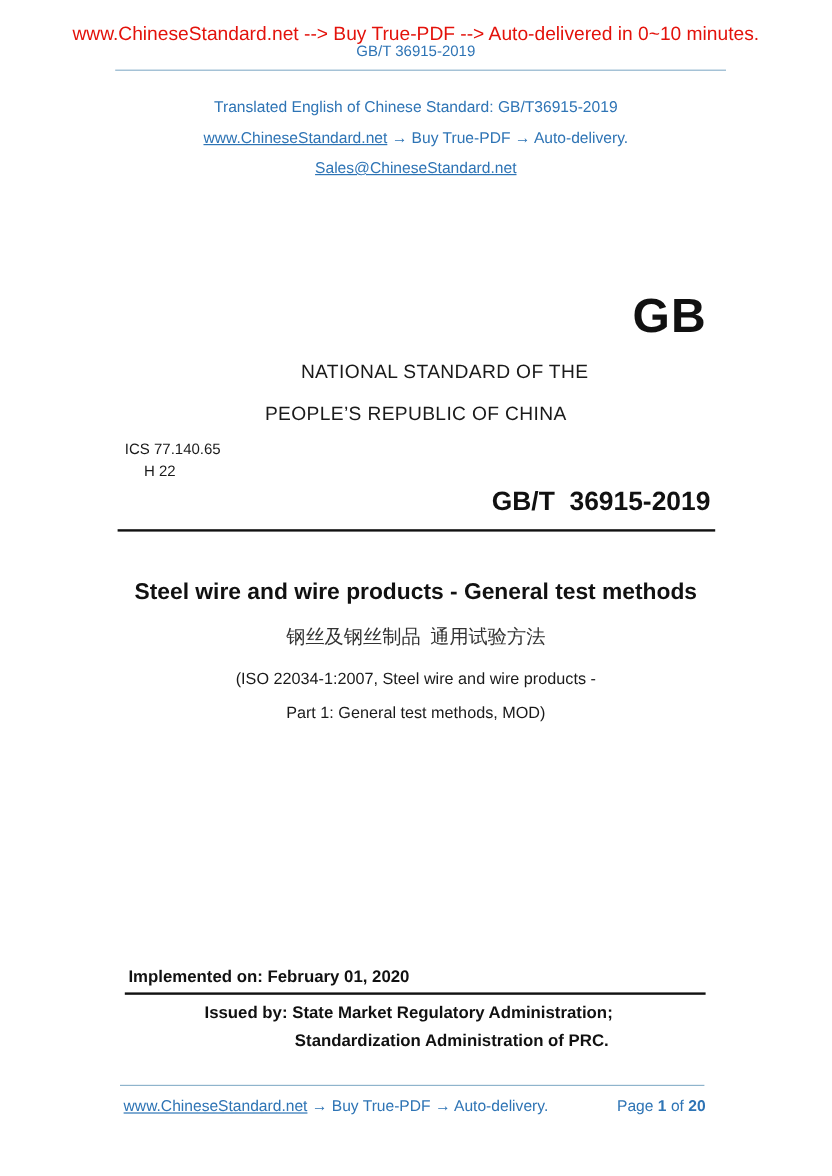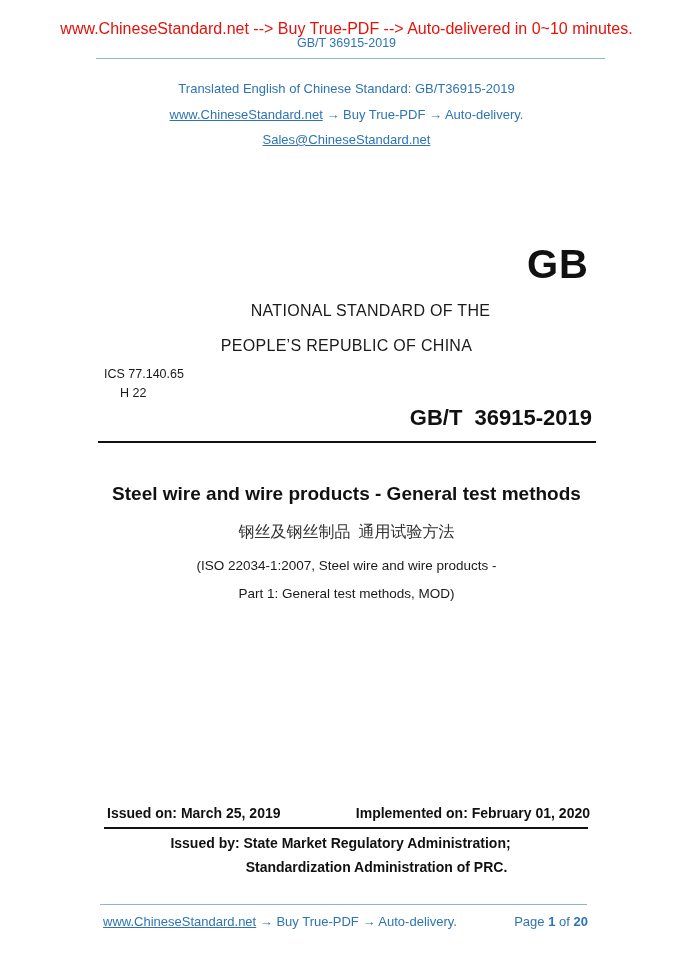--- a/index.html
+++ b/index.html
@@ -151,21 +151,20 @@
   <div class="abs std-code">GB/T  36915-2019</div>
 
   <div class="abs rule rule-black rule-black-1"></div>
 
   <div class="abs center title-en">Steel wire and wire products - General test methods</div>
   <div class="abs center title-zh">钢丝及钢丝制品  通用试验方法</div>
   <div class="abs center iso-line iso1">(ISO 22034-1:2007, Steel wire and wire products -</div>
   <div class="abs center iso-line iso2">Part 1: General test methods, MOD)</div>
 
   <div class="abs issue-row">
-    <span>Issued on: March 25, 2019</span>
     <span>Implemented on: February 01, 2020</span>
   </div>
 
   <div class="abs rule rule-black rule-black-2"></div>
 
   <div class="abs center issued-by issuedby1">Issued by: State Market Regulatory Administration;</div>
   <div class="abs center issued-by issuedby2">Standardization Administration of PRC.</div>
 
   <div class="abs rule rule-blue-bottom"></div>
 

